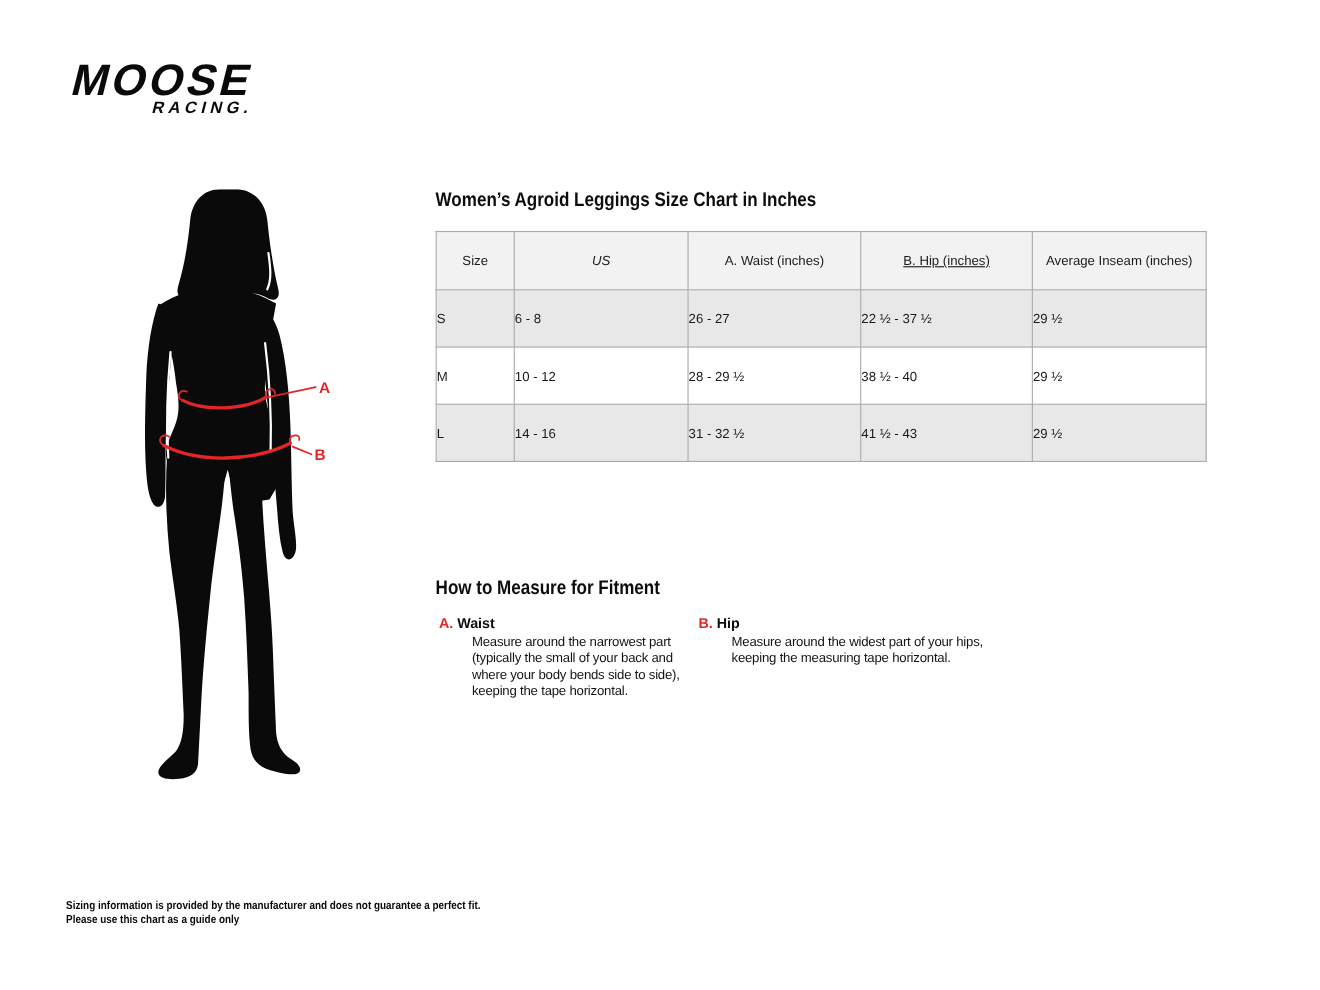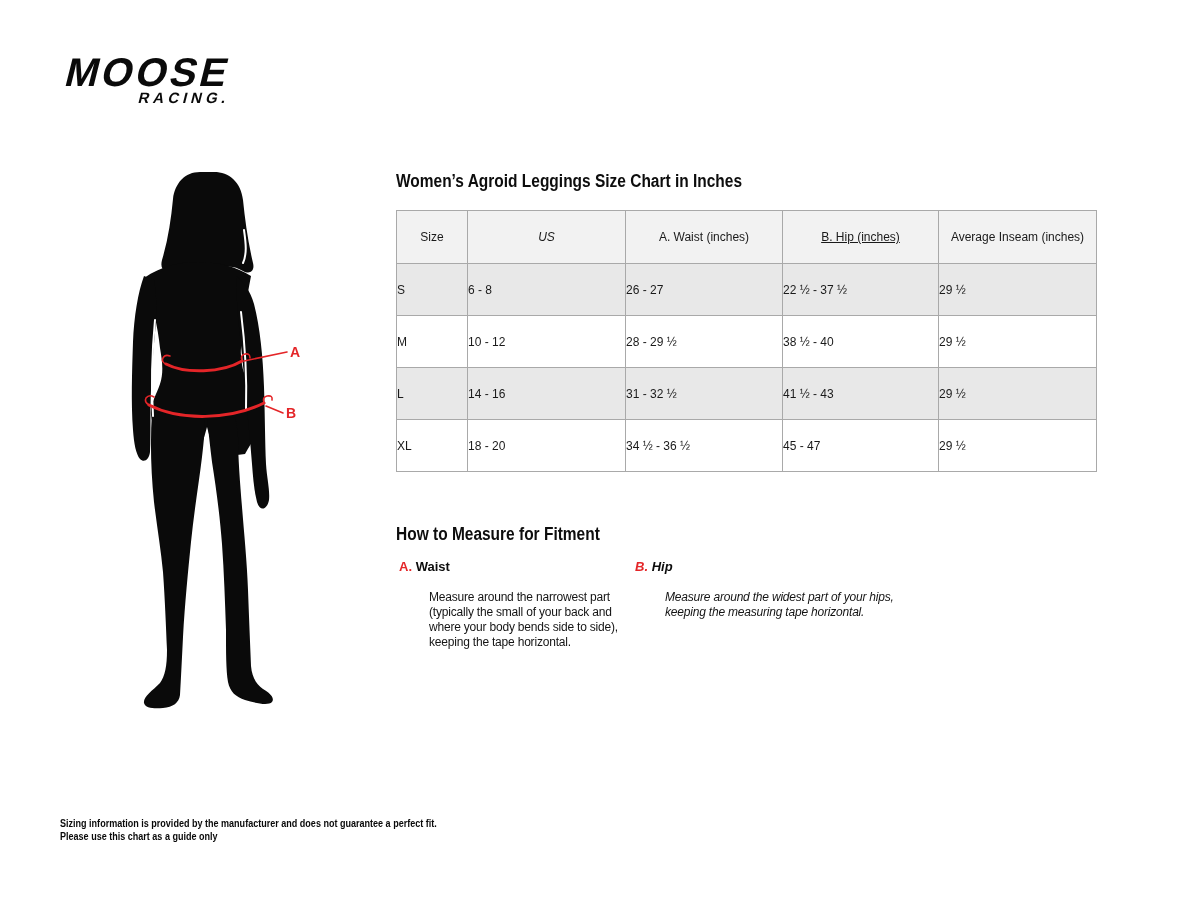--- a/index.html
+++ b/index.html
@@ -60,22 +60,22 @@
   .col-hip { width: 156px; text-decoration: underline; }
   .col-inseam { width: 158px; }
 
   
   .measure-title {
     position: absolute; left: 396px; top: 524px;
     font-size: 18px; font-weight: bold; color: #0d0d0d;
   }
   .measure-cols { position: absolute; left: 399px; top: 559px; display: flex; }
   .measure-item { width: 236px; }
-  .measure-item.item-b { width: 280px; margin-left: 0; font-style: italic; }
-  .mi-head { font-size: 13px; font-weight: bold; color: #0d0d0d; margin-bottom: 16px; }
+  .measure-item.item-b { width: 280px; margin-left: 0; }
+  .mi-head { font-size: 13px; font-weight: bold; color: #0d0d0d; margin-bottom: 2px; }
   .mi-letter { color: var(--accent-red, #e42528); }
   .measure-item p {
     font-size: 12px; line-height: 15px; color: #141414; letter-spacing: -0.2px; margin-left: 30px;
   }
   .item-a { margin-right: 0; }
   .item-b { margin-left: -3px; padding-left: 0; }
 
   
   .footer {
     position: absolute; left: 60px; top: 817px;
@@ -158,27 +158,20 @@
       <td>38 ½ - 40</td>
       <td>29 ½</td>
     </tr>
     <tr>
       <td>L</td>
       <td>14 - 16</td>
       <td>31 - 32 ½</td>
       <td>41 ½ - 43</td>
       <td>29 ½</td>
     </tr>
-    <tr>
-      <td>XL</td>
-      <td>18 - 20</td>
-      <td>34 ½ - 36 ½</td>
-      <td>45 - 47</td>
-      <td>29 ½</td>
-    </tr>
   </tbody>
 </table>
 
 <h2 class="measure-title condensed">How to Measure for Fitment</h2>
 
 <div class="measure-cols">
   <div class="measure-item item-a">
     <div class="mi-head">
       <span class="mi-letter">A.</span>
       <span>Waist</span>

